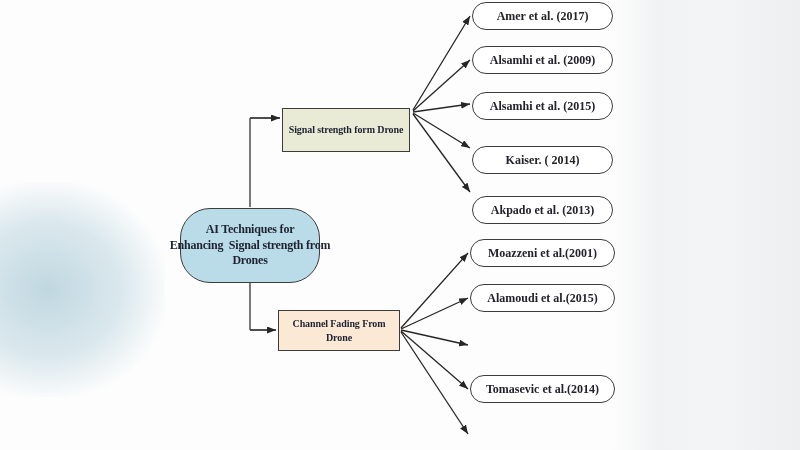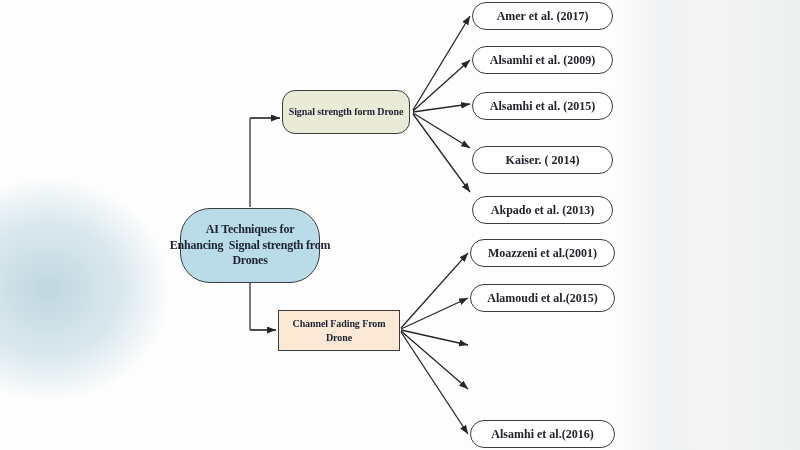--- a/index.html
+++ b/index.html
@@ -55,21 +55,21 @@
     border-radius: 30px;
     font-size: 12px; line-height: 1.32;
     letter-spacing: -0.2px;
   }
   .branch-box {
     background: #e9ebd7;
     border: 1.5px solid #3c3c3c;
     font-size: 10px; line-height: 1.35;
     letter-spacing: -0.1px;
   }
-  .branch-signal { left: 282px; top: 90px; width: 128px; height: 44px; border-radius: 13px; }
+  .branch-signal { left: 282px; top: 108px; width: 128px; height: 44px; }
   .branch-fading { left: 278px; top: 310px; width: 122px; height: 41px; background: #fbe9d6; }
   .citation {
     position: absolute;
     display: flex; align-items: center; justify-content: center;
     background: #ffffff;
     border: 1.4px solid #3c3c3c;
     border-radius: 14px;
     color: #23212b;
     font-weight: bold;
     font-size: 12px;
@@ -121,15 +121,15 @@
 Drone</div>
 
   <div class="citation cite-top" style="top:2px">Amer et al. (2017)</div>
   <div class="citation cite-top" style="top:46px">Alsamhi et al. (2009)</div>
   <div class="citation cite-top" style="top:92px">Alsamhi et al. (2015)</div>
   <div class="citation cite-top" style="top:146px">Kaiser. ( 2014)</div>
   <div class="citation cite-top" style="top:196px">Akpado et al. (2013)</div>
 
   <div class="citation cite-bottom" style="top:239px">Moazzeni et al.(2001)</div>
   <div class="citation cite-bottom" style="top:284px">Alamoudi et al.(2015)</div>
-  <div class="citation cite-bottom" style="top:420px">Alsamhi et al.(2016)</div>
+  <div class="citation cite-bottom" style="top:375px">Tomasevic et al.(2014)</div>
 
 </div>
 
 </body></html>

